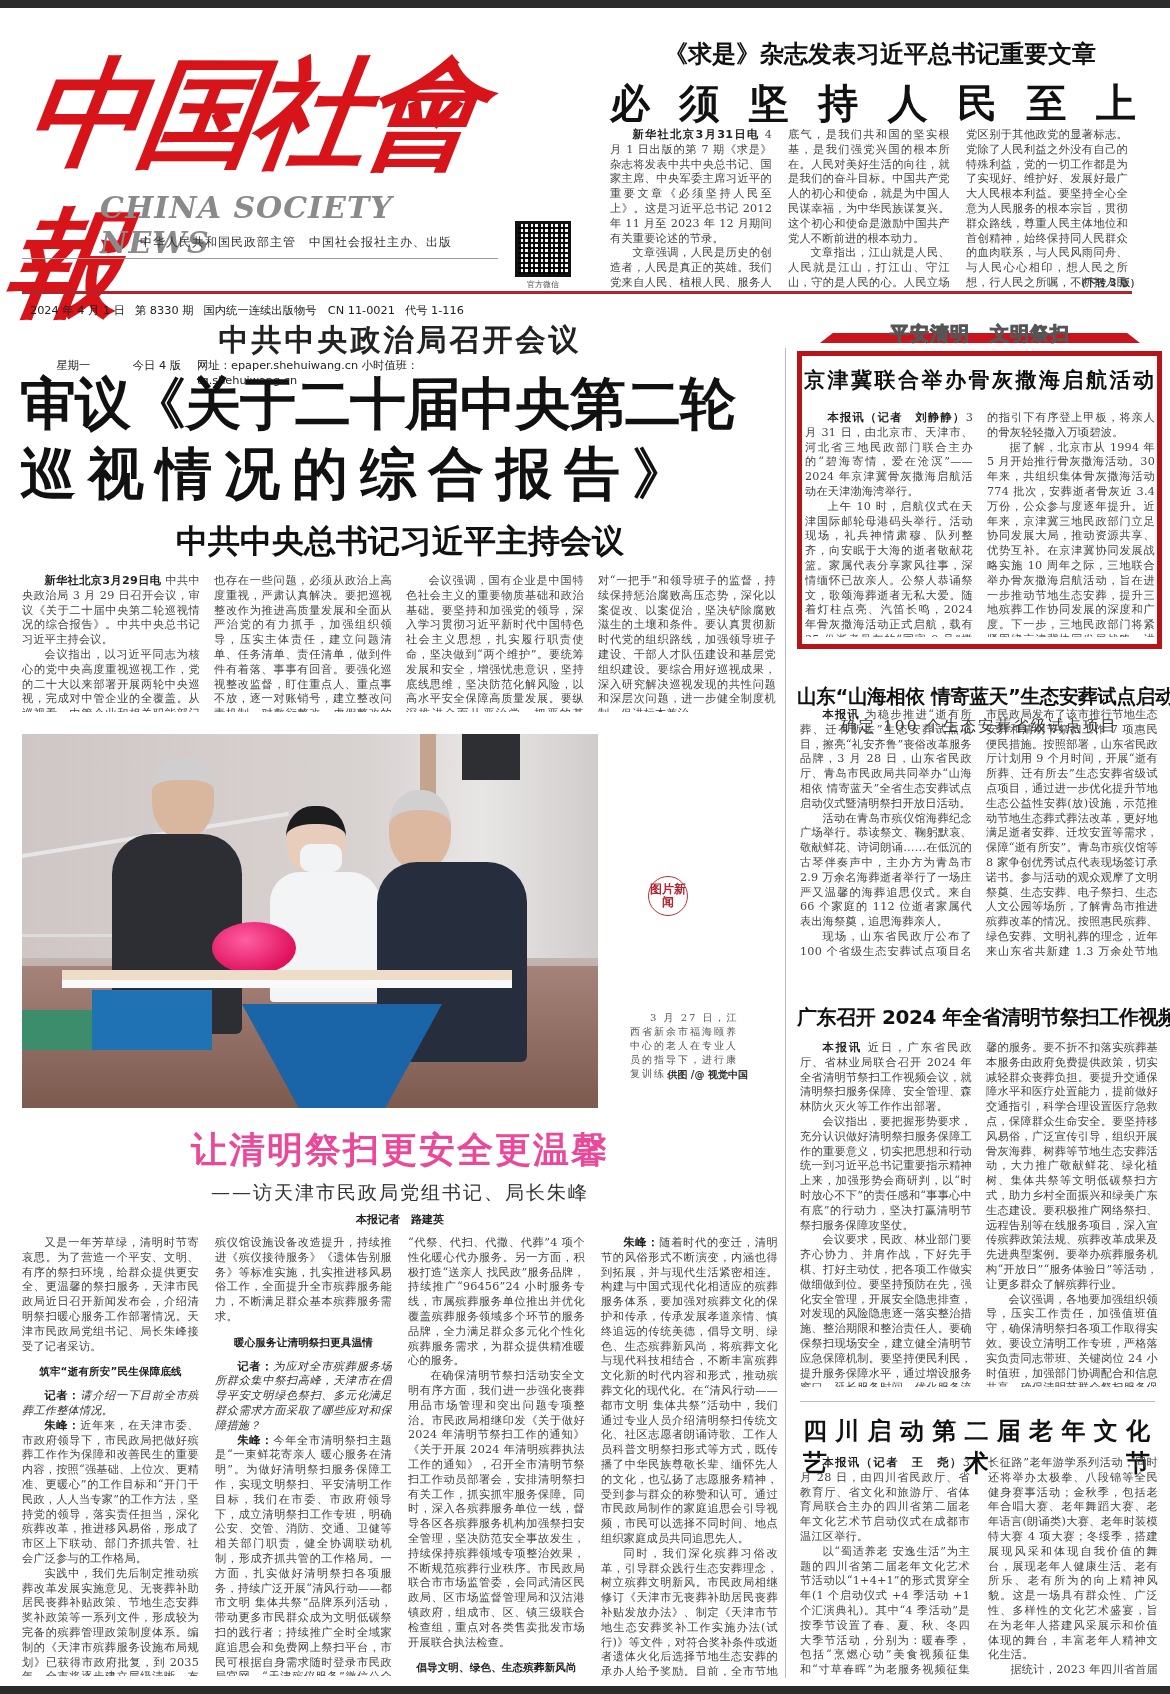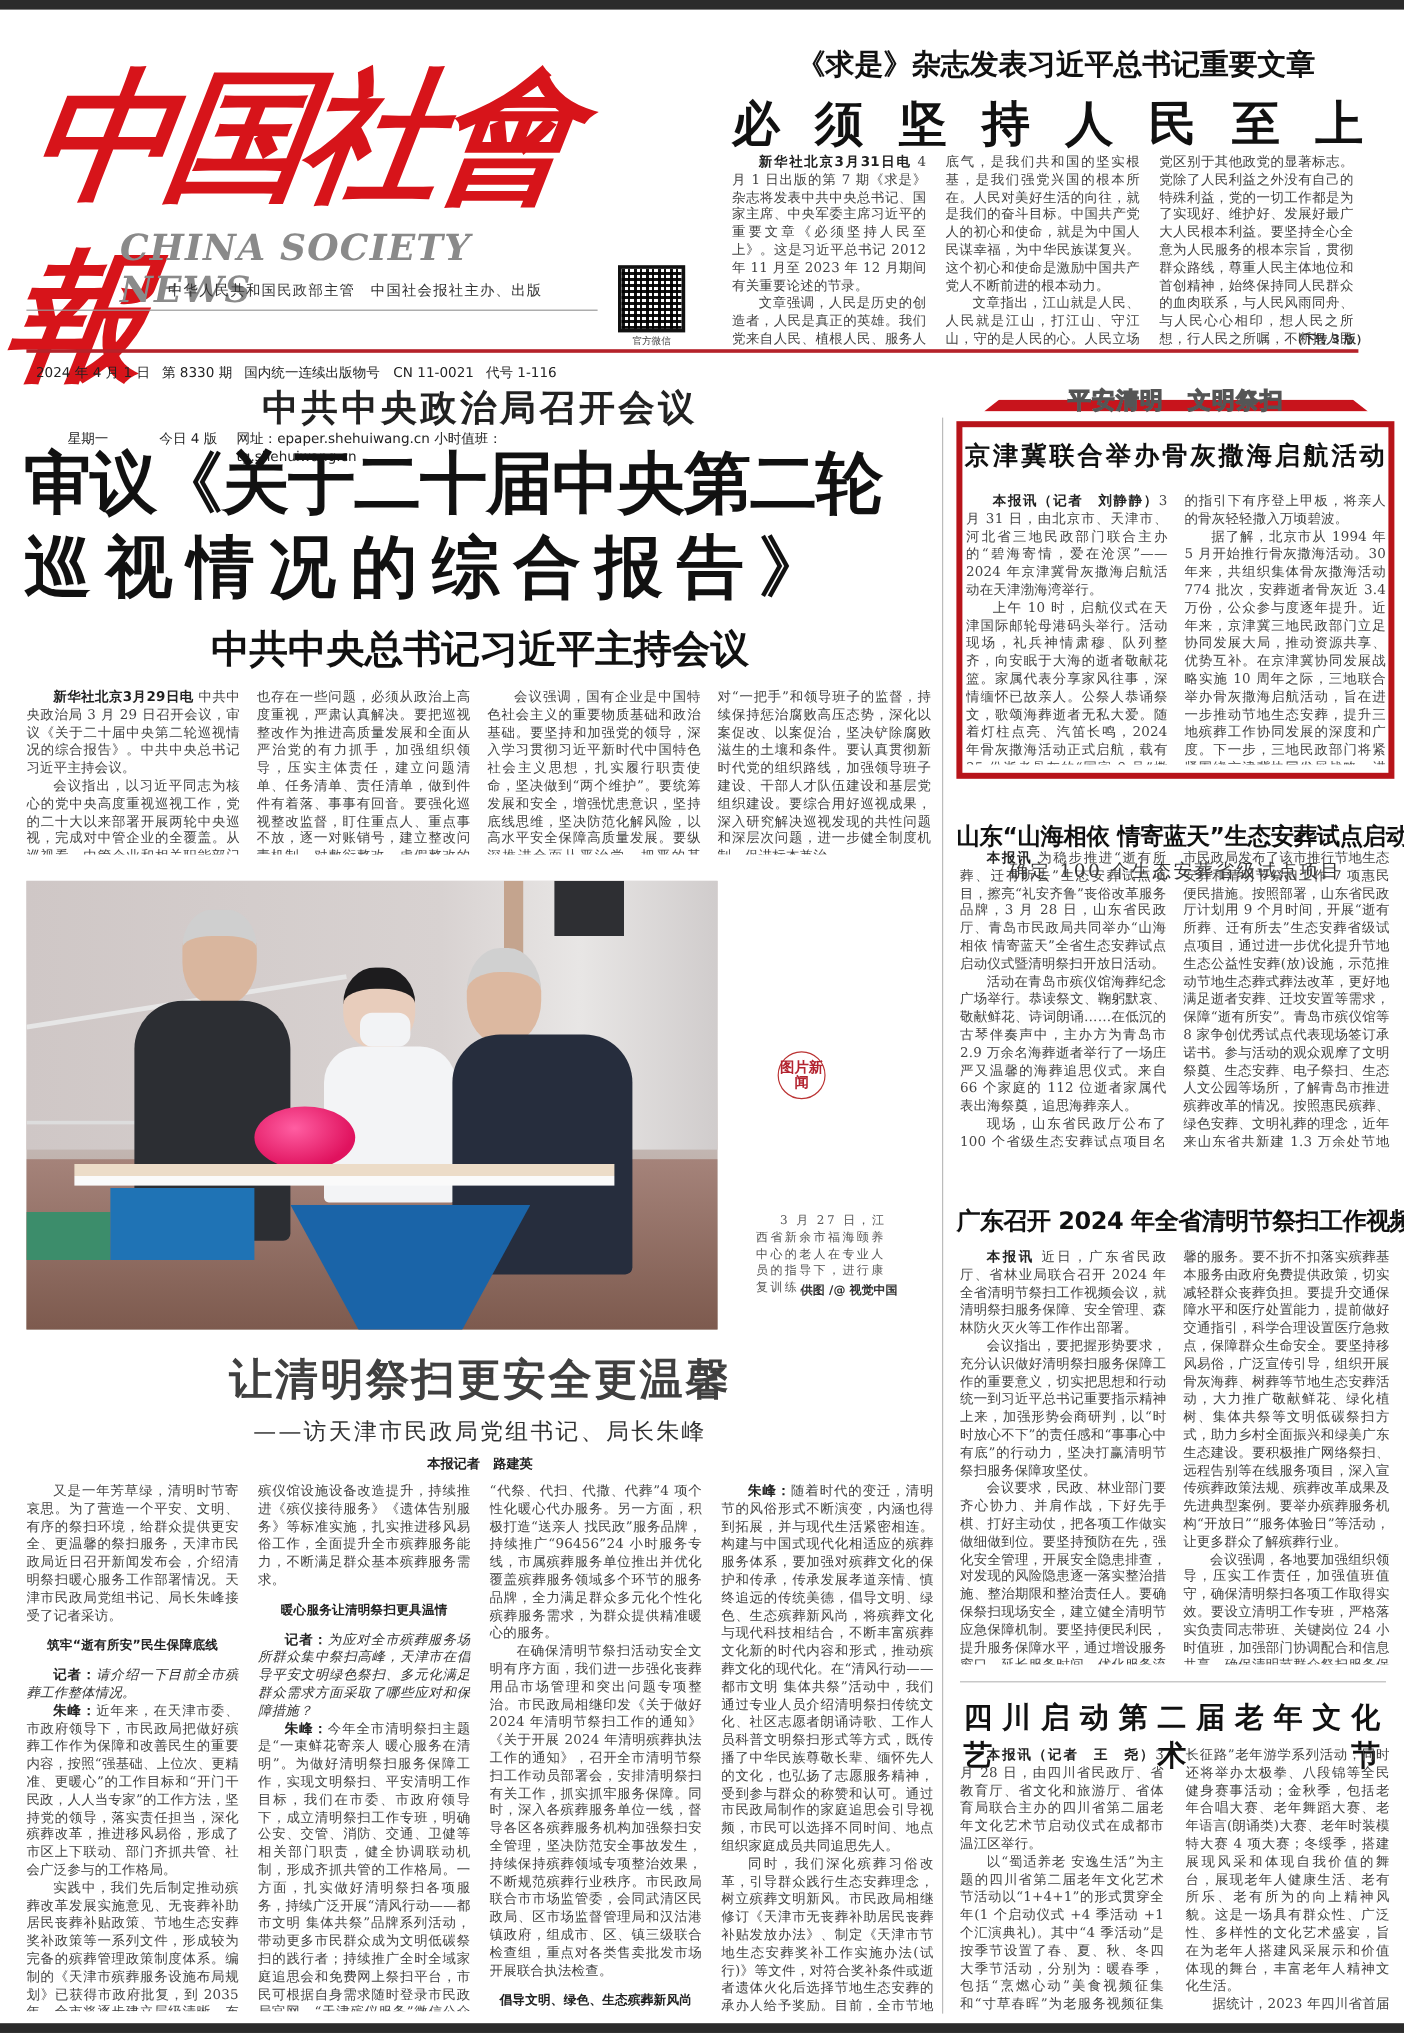--- a/index.html
+++ b/index.html
@@ -64,21 +64,21 @@
   .sling { position:absolute; left:70px; top:256px; width:120px; height:60px; background:#1f73b5; }
   .sling2 { position:absolute; left:220px; top:270px; width:200px; height:110px; background:#1a64a8; clip-path: polygon(0 0,100% 0,70% 100%,30% 100%); }
 
   .ph-stamp { left: 648px; top: 868px; width: 40px; height: 40px; border: 1px solid #b33; border-radius: 50%; color: #b32430; font-size: 12px; line-height: 13px; text-align: center; padding-top: 6px; font-weight: bold; }
   .ph-caption { left: 630px; top: 1003px; width: 116px; font-size: 10px; line-height: 14px; color: #555; letter-spacing: 2px; text-indent: 2em; }
   .ph-credit { left: 620px; top: 1060px; width: 128px; text-align: right; font-family: "DejaVu Sans", sans-serif; font-weight: bold; font-size: 10px; color: #333; }
 
   .vsep { left: 785px; top: 340px; width: 1px; height: 1330px; background: #bbb; }
 
   
-  .iv-title { left: 120px; top: 1118px; width: 560px; text-align: center; font-weight: bold; font-size: 36px; color: #404040; letter-spacing: 2px; }
+  .iv-title { left: 120px; top: 1118px; width: 560px; text-align: center; font-weight: bold; font-size: 36px; color: #ec4899; letter-spacing: 2px; }
   .iv-sub { left: 140px; top: 1172px; width: 520px; text-align: center; font-size: 19px; color: #333; letter-spacing: 2px; }
   .iv-by { left: 250px; top: 1204px; width: 300px; text-align: center; font-family: "DejaVu Sans", sans-serif; font-weight: bold; font-size: 11px; color: #222; }
   .iv-cols { left: 22px; top: 1228px; width: 756px; display: flex; gap: 16px; }
   .iv-cols .col { width: 177px; height: 440px; overflow: hidden; }
   .sh { font-family: "DejaVu Sans", sans-serif; font-weight: bold; font-size: 10.5px; text-align: center; color: #222; margin: 10px 0 10px; text-indent: 0 !important; }
   .q { font-style: italic; color: #333; }
 
   
   .banner { left: 820px; top: 313px; width: 320px; height: 26px; }
   .banner .bar { position:absolute; left:0; top:12px; width:320px; height:10px; background:#c8141c; clip-path: polygon(4% 0,96% 0,100% 100%,0 100%); }

